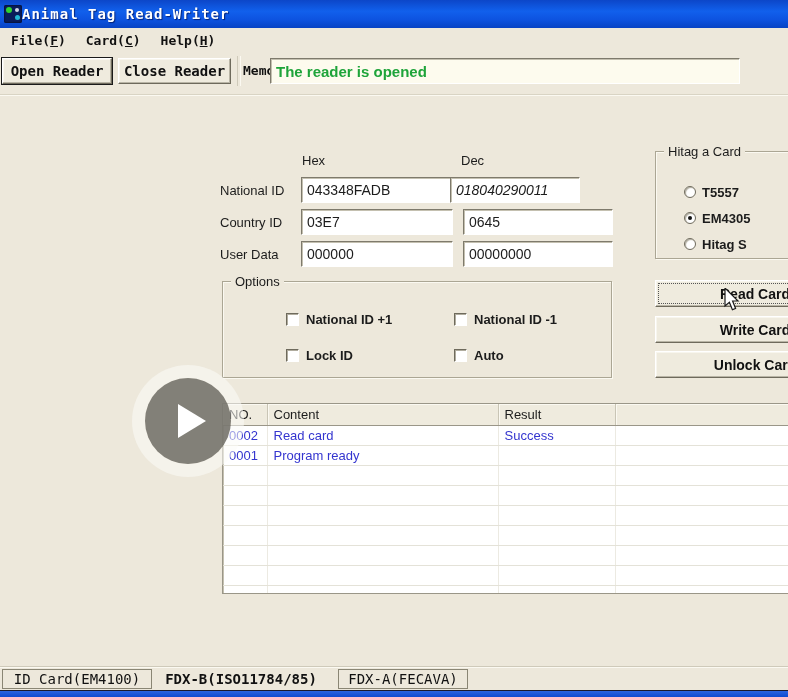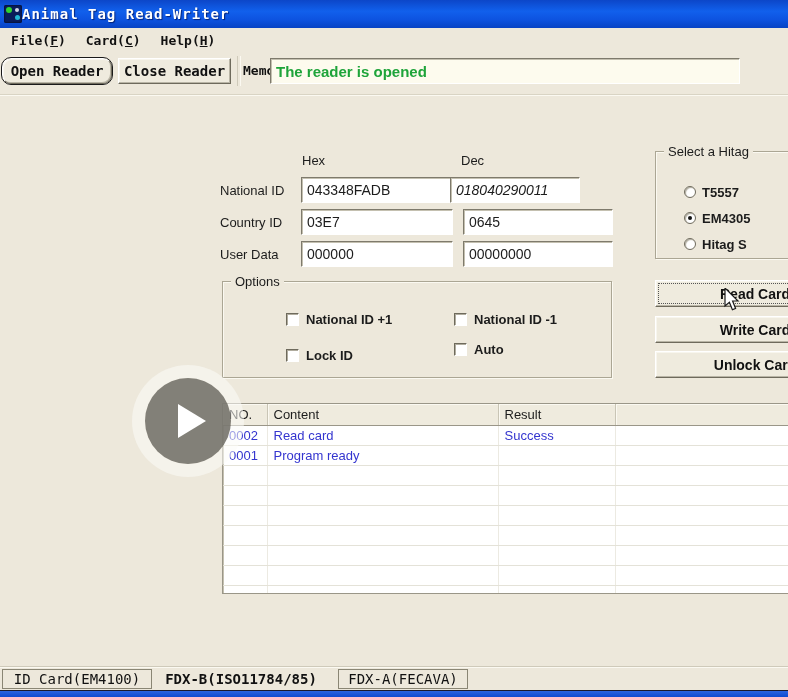--- a/index.html
+++ b/index.html
@@ -45,21 +45,21 @@
   }
   .btn3d{
     position:absolute;height:26px;
     background:#EFEBDE;
     border:1px solid;border-color:#ffffff #6e6a5c #6e6a5c #ffffff;
     box-shadow:inset -1px -1px 0 #b9b5a6, inset 1px 1px 0 #f8f6ee;
     font-family:"DejaVu Sans Mono",monospace;font-weight:bold;font-size:14px;color:#111;
     display:flex;align-items:center;justify-content:center;
     box-sizing:border-box;cursor:default;
   }
-  .btn3d.default{outline:1px solid #1a1a1a;outline-offset:0px;border-radius:9px;}
+  .btn3d.default{outline:1px solid #1a1a1a;outline-offset:0px;}
   .tb-sep{position:absolute;left:237px;top:56px;width:2px;height:30px;
     border-left:1px solid #cfcaba;border-right:1px solid #fbf9f1;}
   .memo-label{
     position:absolute;left:243px;top:63px;
     font-family:"DejaVu Sans Mono",monospace;font-weight:bold;font-size:13px;color:#111;
   }
   .sunken{
     background:#fff;box-sizing:border-box;
     border:1px solid;border-color:#7e7a6c #ffffff #ffffff #7e7a6c;
     box-shadow:inset 1px 1px 0 #c4c0b0;
@@ -204,21 +204,21 @@
 
   <div class="field-label" style="left:220px;top:215px;">Country ID</div>
   <div class="field sunken" style="left:301px;top:209px;">03E7</div>
   <div class="field sunken" style="left:463px;top:209px;width:150px;">0645</div>
 
   <div class="field-label" style="left:220px;top:247px;">User Data</div>
   <div class="field sunken" style="left:301px;top:241px;">000000</div>
   <div class="field sunken" style="left:463px;top:241px;width:150px;">00000000</div>
 
   <div class="groupbox" style="left:655px;top:151px;width:150px;height:108px;">
-    <span class="legend">Select a Hitag</span>
+    <span class="legend">Hitag a Card</span>
     <div class="radio-row" style="left:28px;top:33px;">
       <span class="radio"></span>
       <span class="radio-label">T5557</span>
     </div>
     <div class="radio-row" style="left:28px;top:59px;">
       <span class="radio checked"></span>
       <span class="radio-label">EM4305</span>
     </div>
     <div class="radio-row" style="left:28px;top:85px;">
       <span class="radio"></span>
@@ -233,21 +233,21 @@
       <span class="check-label">National ID +1</span>
     </div>
     <div class="check-row" style="left:231px;top:30px;">
       <span class="checkbox"></span>
       <span class="check-label">National ID -1</span>
     </div>
     <div class="check-row" style="left:63px;top:66px;">
       <span class="checkbox"></span>
       <span class="check-label">Lock ID</span>
     </div>
-    <div class="check-row" style="left:231px;top:60px;text-align:center;">
+    <div class="check-row" style="left:231px;top:66px;text-align:center;">
       <span class="checkbox"></span>
       <span class="check-label">Auto</span>
     </div>
   </div>
 
   <div class="btn3d action-btn focused" style="top:280px;">Read Card</div>
   <div class="btn3d action-btn" style="top:316px;">Write Card</div>
   <div class="btn3d action-btn" style="top:351px;">Unlock Card</div>
 
   <div class="log-table sunken">

